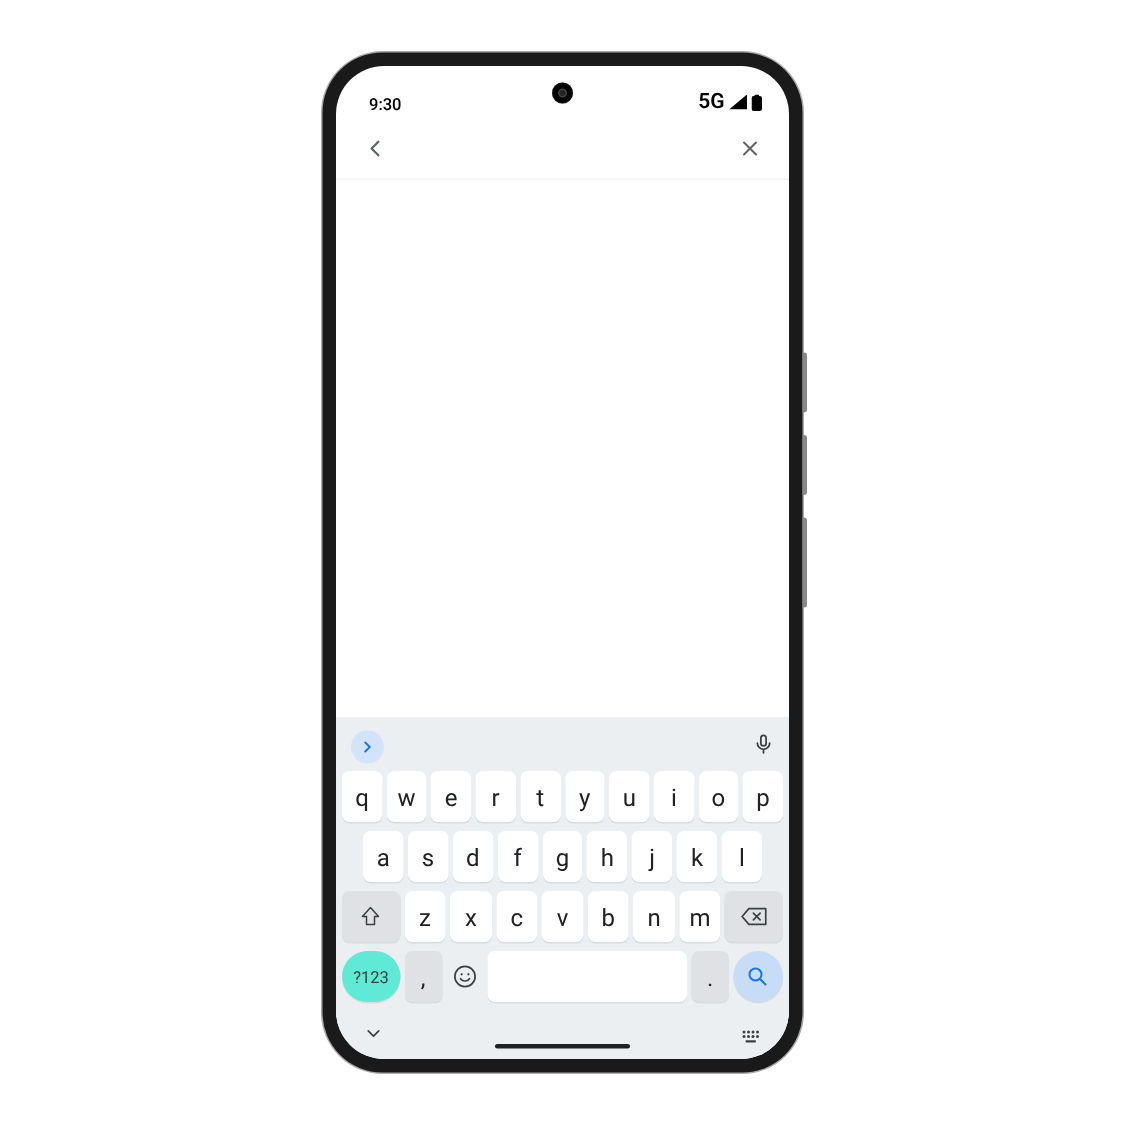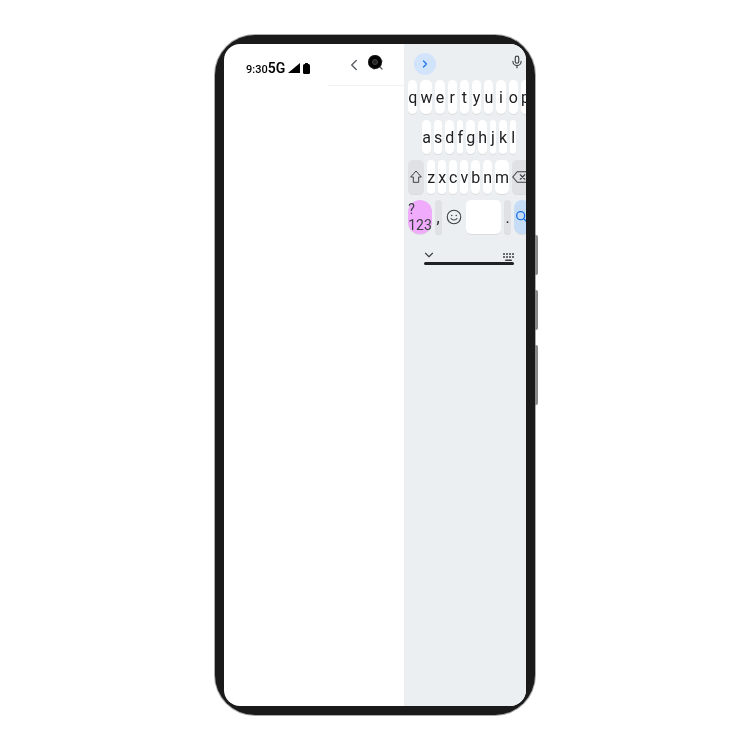--- a/index.html
+++ b/index.html
@@ -28,24 +28,24 @@
       background: #888;
       border-radius: 0 2px 2px 0;
     }
     .side-btn-1 { top: 200px; height: 40px; }
     .side-btn-2 { top: 255px; height: 40px; }
     .side-btn-3 { top: 310px; height: 60px; }
     .screen {
       width: 100%;
       height: 100%;
       background: #ffffff;
-      border-radius: 16px;
+      border-radius: 32px;
       overflow: hidden;
       display: flex;
-      flex-direction: row;
+      flex-direction: column;
       position: relative;
     }
     .camera-hole {
       position: absolute;
       top: 11px;
       left: 50%;
       transform: translateX(-50%);
       width: 14px;
       height: 14px;
       background: #000;
@@ -144,28 +144,28 @@
       background: #dfe1e4;
       flex: 1.4;
     }
     .kb-row-2 { padding: 0 18px; }
     .bottom-row {
       display: flex;
       gap: 3px;
       padding: 0 4px 6px 4px;
     }
     .key-symnum {
-      background: #f0abfc;
+      background: #5eead4;
       border-radius: 18px;
       height: 34px;
       flex: 1.4;
       display: flex;
       align-items: center;
       justify-content: center;
-      font-size: 14px;
+      font-size: 11px;
       color: #3c4043;
       box-shadow: 0 1px 0 rgba(0,0,0,0.08);
     }
     .key-small {
       flex: 0.9;
     }
     .key-space {
       flex: 4.8;
     }
     .key-search {

